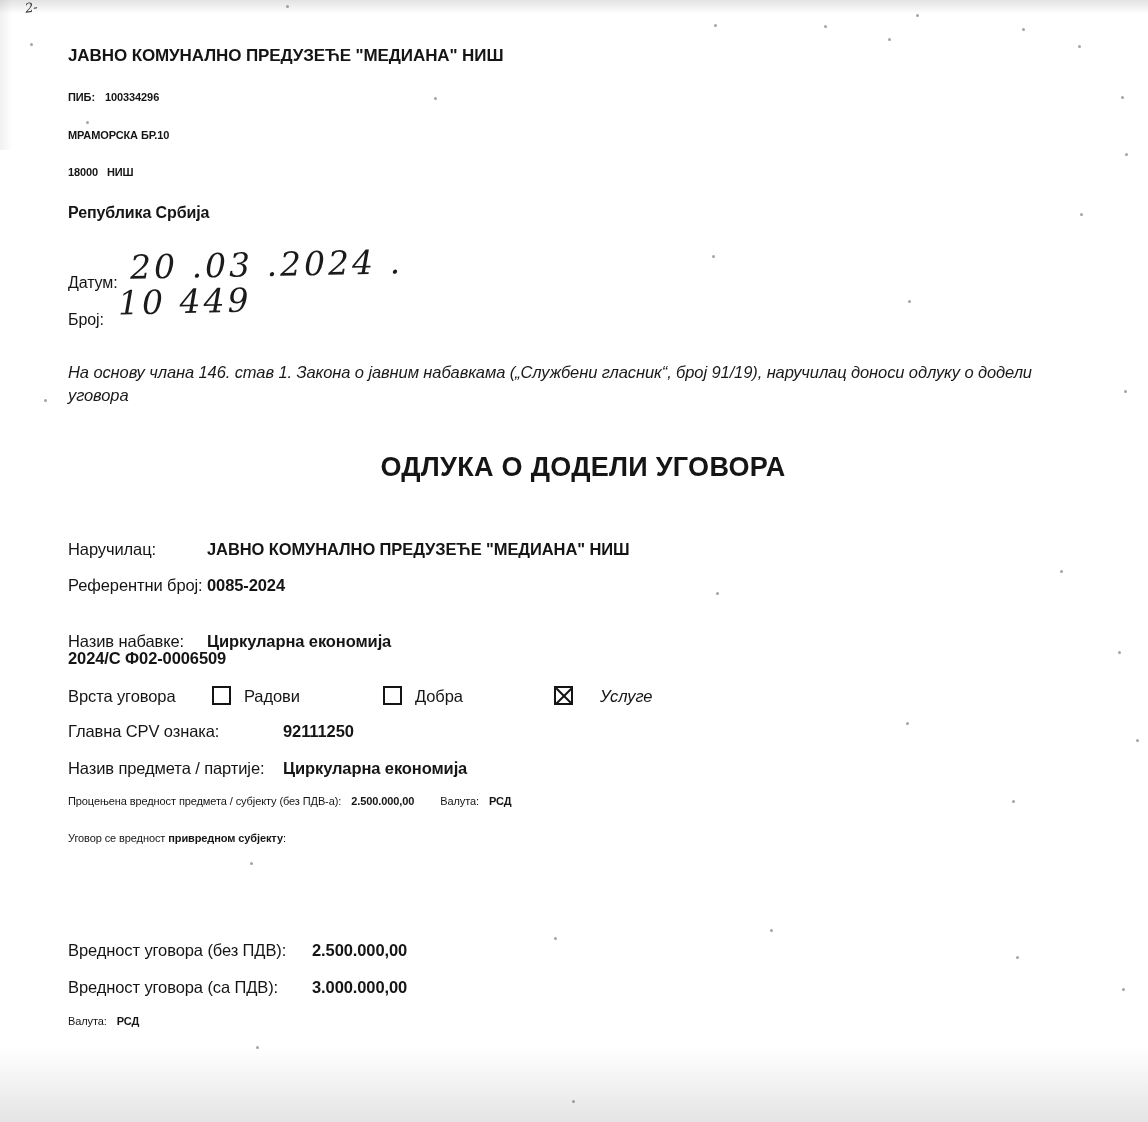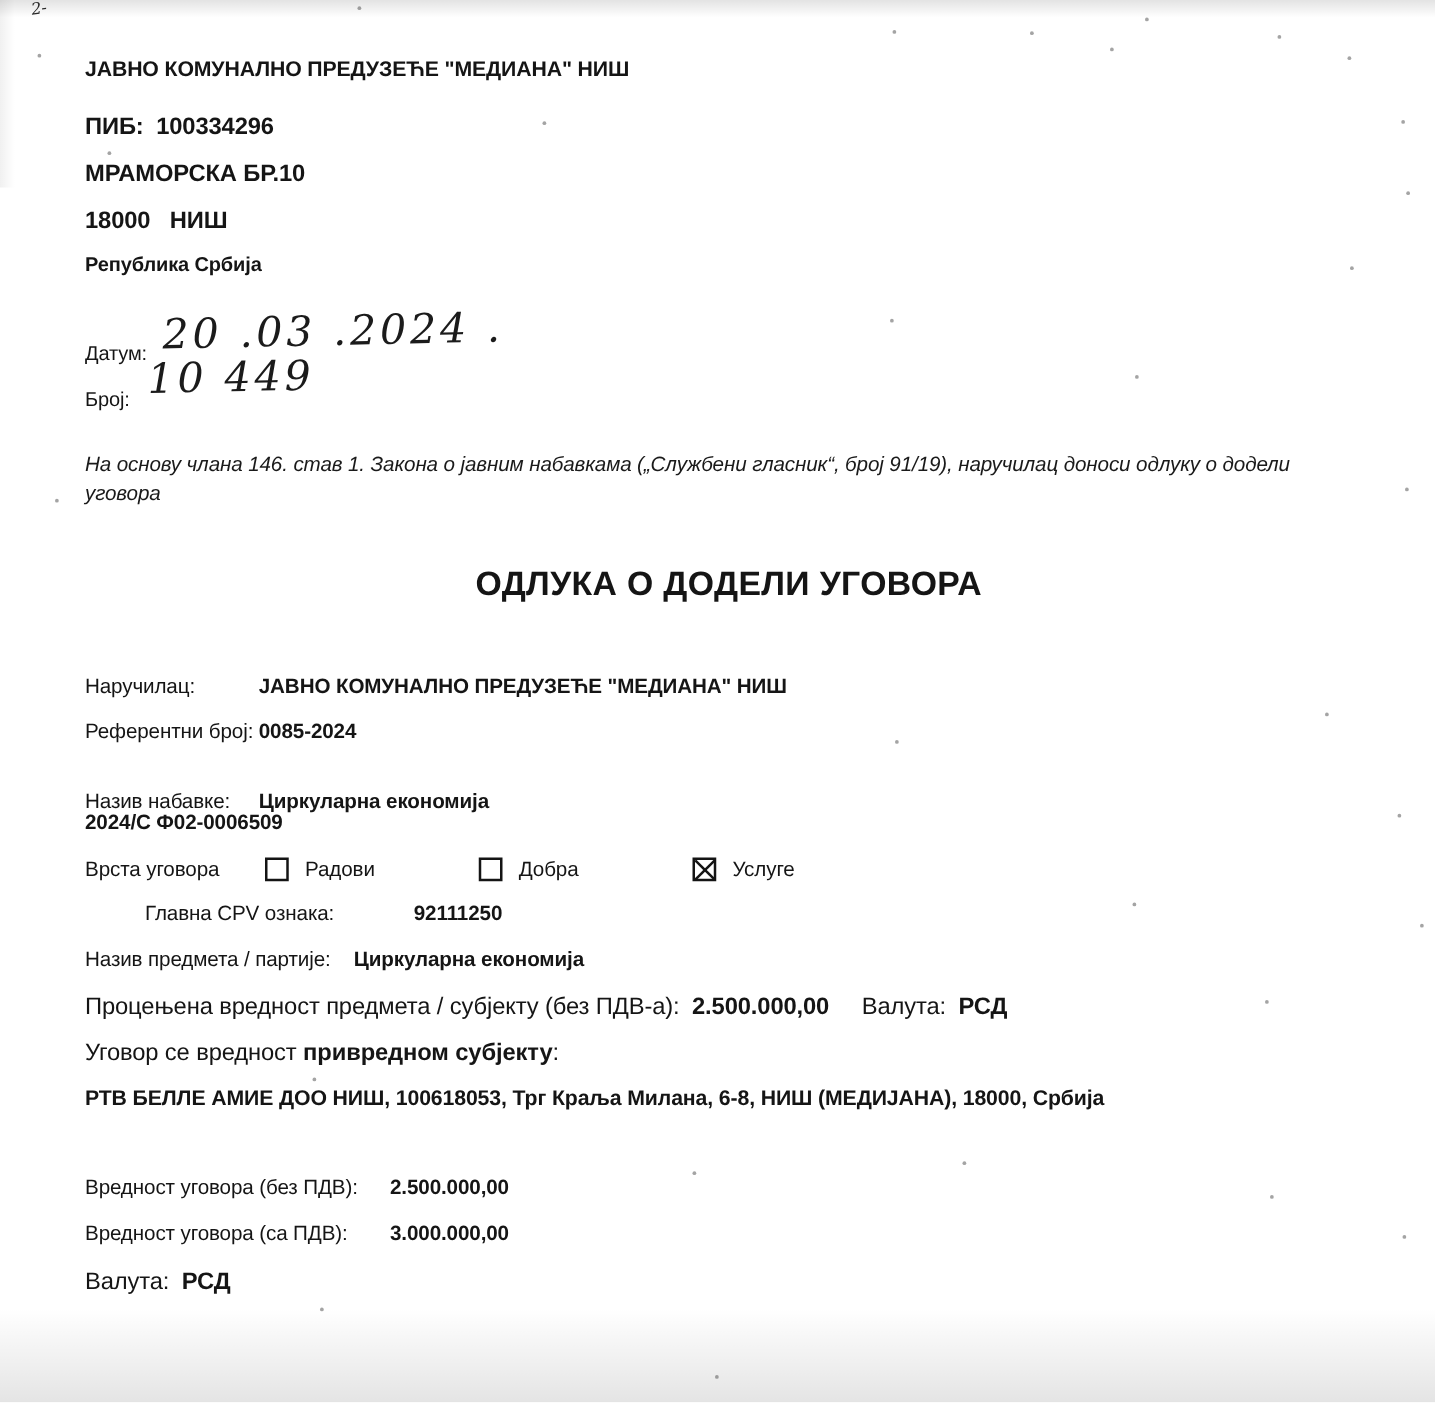--- a/index.html
+++ b/index.html
@@ -1,21 +1,21 @@
 <!DOCTYPE html>
 <html><head>
 <meta charset="utf-8">
 <style>
   html,body{margin:0;padding:0;background:#ffffff;}
   body{width:1148px;height:1122px;font-family:"Liberation Sans",sans-serif;color:#151515;}
   .page{position:relative;width:1148px;height:1122px;background:#ffffff;overflow:hidden;letter-spacing:-0.1px;}
   .edge-top{position:absolute;top:0;left:0;width:1148px;height:14px;background:linear-gradient(180deg,rgba(0,0,0,0.11),rgba(0,0,0,0));pointer-events:none;}
   .edge-left{position:absolute;top:0;left:0;width:12px;height:150px;background:linear-gradient(90deg,rgba(0,0,0,0.06),rgba(0,0,0,0));pointer-events:none;}
   .edge-bottom{position:absolute;bottom:0;left:0;width:1148px;height:75px;background:linear-gradient(0deg,rgba(0,0,0,0.105),rgba(0,0,0,0));pointer-events:none;}
-  .line{position:absolute;left:68px;font-size:19px;white-space:nowrap;}
+  .line{position:absolute;left:68px;font-size:11px;white-space:nowrap;}
   .b{font-weight:bold;}
   .ws-pre{white-space:pre;}
   .row{position:absolute;left:68px;display:flex;font-size:16.5px;white-space:nowrap;}
   .lbl{flex:0 0 auto;}
   .val{font-weight:bold;}
   .lblw-139{width:139px;} .lblw-312{width:312px;} .lblw-215{width:215px;} .lblw-244{width:244px;}
   .corner-mark{position:absolute;left:25px;top:0px;font-family:"DejaVu Serif",serif;font-style:italic;font-size:13px;color:#2a2a2a;transform:rotate(-8deg);}
   .hand{font-family:"DejaVu Serif",serif;font-style:italic;font-weight:400;font-size:33px;letter-spacing:3px;color:#1b1b1b;display:inline-block;position:relative;top:-12px;transform:rotate(-1.2deg);}
   .hand-date{margin-left:12px;}
   .hand-num{margin-left:14px;}
@@ -76,40 +76,39 @@
     <span class="val">2024/С Ф02-0006509</span>
   </div>
 
   <div class="cb-row">
     <span class="cb-lbl" style="left:0;">Врста уговора</span>
     <span class="cb" style="left:144px;"></span>
     <span class="opt-lbl" style="left:176px;">Радови</span>
     <span class="cb" style="left:315px;"></span>
     <span class="opt-lbl" style="left:347px;">Добра</span>
     <span class="cb checked" style="left:486px;"></span>
-    <span class="opt-lbl" style="left:518px;">Услуге</span>
+    <span class="opt-lbl" style="left:532px;font-style:italic;">Услуге</span>
   </div>
 
-  <div class="row" style="top:722px;margin-left:48px;">
+  <div class="row" style="top:722px;">
     <span class="lbl lblw-215">Главна CPV ознака:</span>
     <span class="val">92111250</span>
   </div>
   <div class="row" style="top:759px;">
     <span class="lbl lblw-215">Назив предмета / партије:</span>
     <span class="val">Циркуларна економија</span>
   </div>
 
   <div class="line" style="top:795px;">
     <span>Процењена вредност предмета / субјекту (без ПДВ-а):</span><span class="gap10"></span><span class="b">2.500.000,00</span><span class="gap26"></span><span>Валута:</span><span class="gap10"></span><span class="b">РСД</span>
   </div>
 
   <div class="line" style="top:832px;">
     <span>Уговор се вредност </span><span class="b">привредном субјекту</span><span>:</span>
   </div>
-  <div class="line b" style="top:869px;font-size:17px;">РТВ БЕЛЛЕ АМИЕ ДОО НИШ, 100618053, Трг Краља Милана, 6-8, НИШ (МЕДИЈАНА), 18000, Србија</div>
 
   <div class="row" style="top:941px;">
     <span class="lbl lblw-244">Вредност уговора (без ПДВ):</span>
     <span class="val">2.500.000,00</span>
   </div>
   <div class="row" style="top:978px;">
     <span class="lbl lblw-244">Вредност уговора (са ПДВ):</span>
     <span class="val">3.000.000,00</span>
   </div>
   <div class="line" style="top:1015px;">

